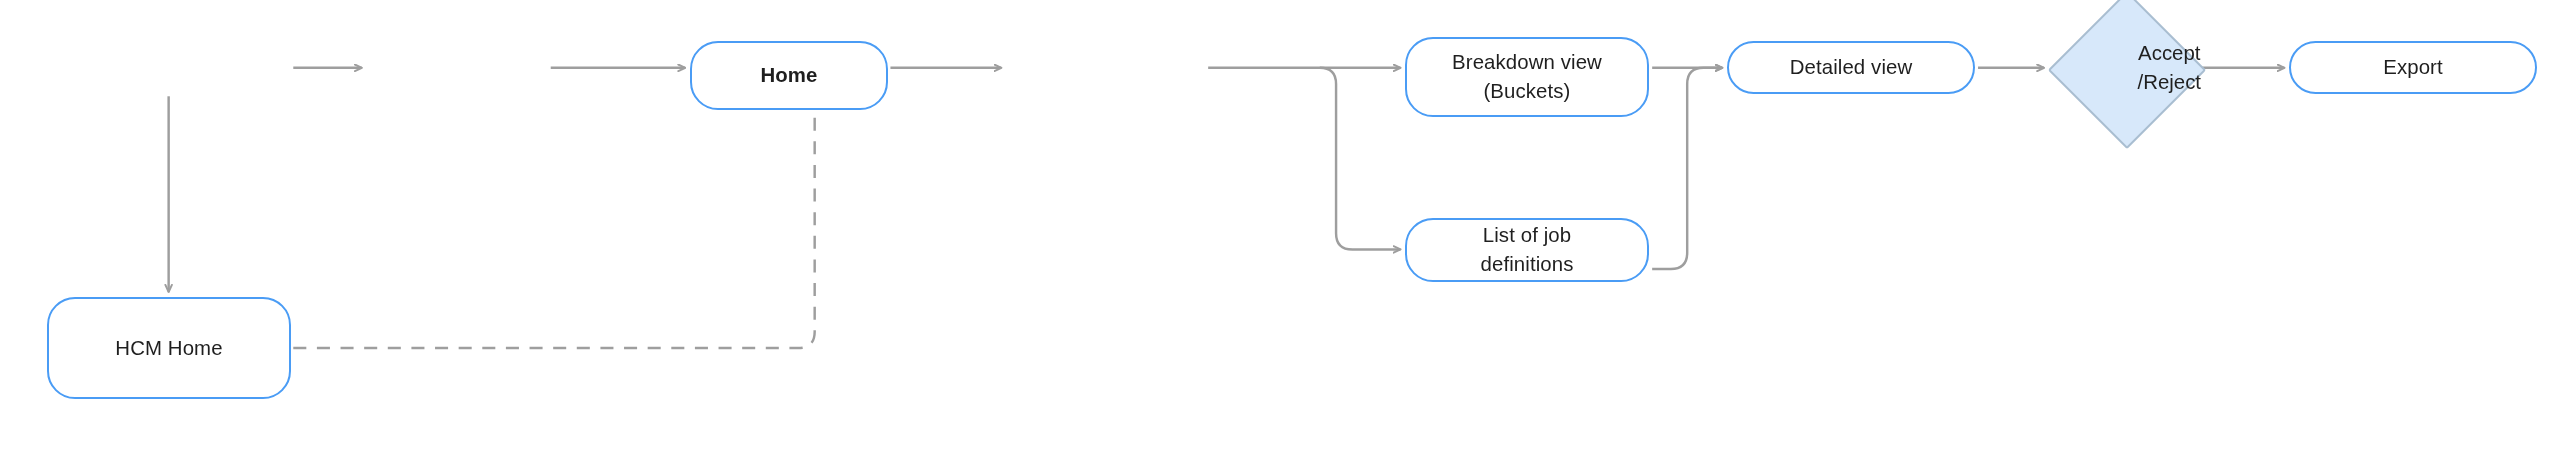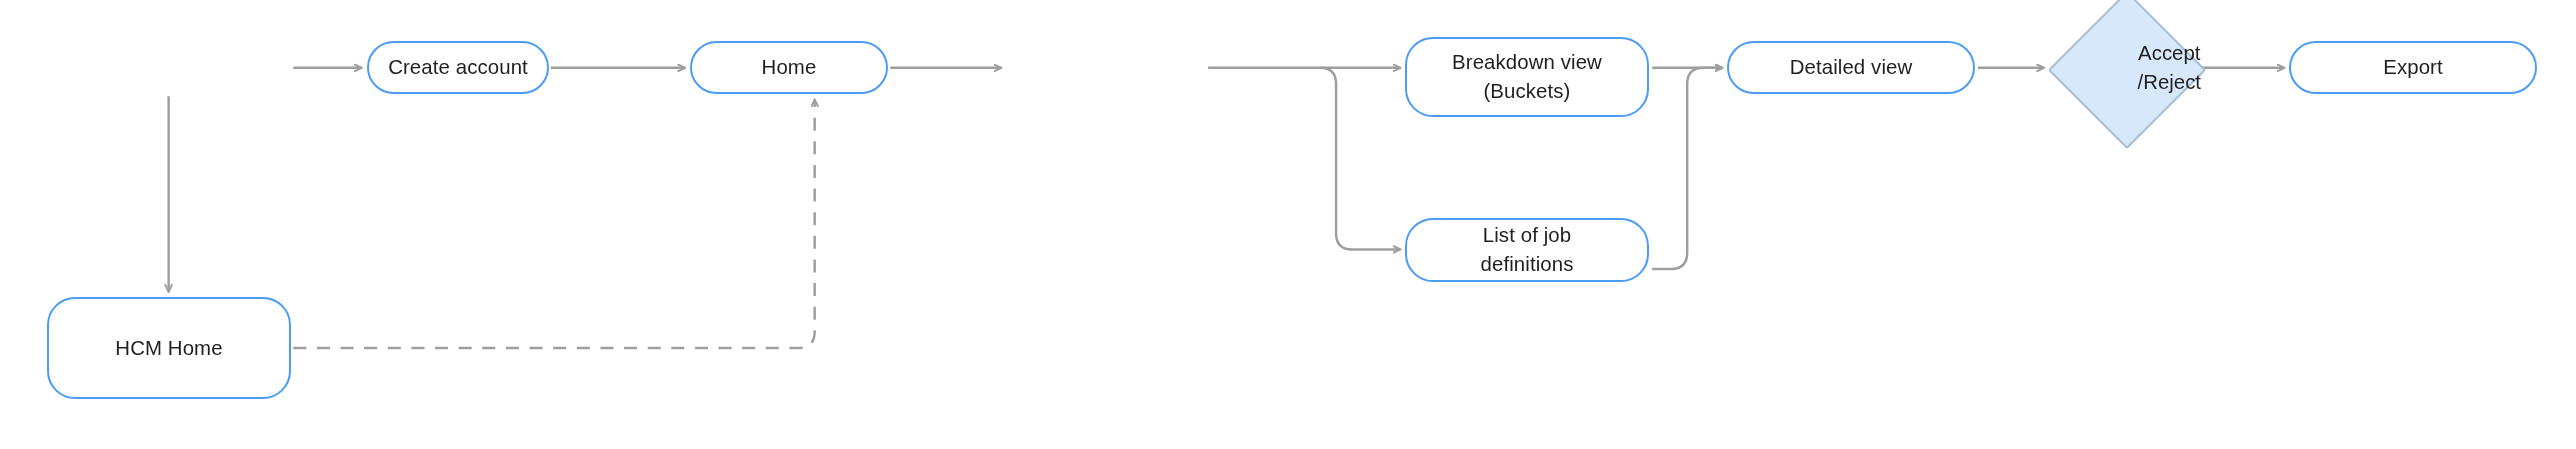--- a/index.html
+++ b/index.html
@@ -94,25 +94,22 @@
     <path d="M 2028 83 L 2114 83" fill="none" stroke="#9e9e9e" stroke-width="3" marker-end="url(#arrowhead)"></path>
 
     <path d="M 2028 330 L 2051 330 Q 2071 330 2071 310 L 2071 103 Q 2071 83 2091 83 L 2114 83" fill="none" stroke="#9e9e9e" stroke-width="3" marker-end="url(#arrowhead)"></path>
 
     <path d="M 2428 83 L 2509 83" fill="none" stroke="#9e9e9e" stroke-width="3" marker-end="url(#arrowhead)"></path>
 
     <path d="M 2703 83 L 2804 83" fill="none" stroke="#9e9e9e" stroke-width="3" marker-end="url(#arrowhead)"></path>
   </svg>
 
 
-  <div class="node" id="node-create-account" style="left:367px; top:41px; width:182px; height:53px;">
-    <span class="label">Create account</span>
-  </div>
 
-  <div class="node" id="node-home" style="left:690px; top:41px; width:198px; height:53px;">
+  <div class="node" id="node-home" style="left:690px; top:41px; width:198px; height:69px;font-weight:bold;">
     <span class="label">Home</span>
   </div>
 
 
   <div class="node" id="node-breakdown-view" style="left:1405px; top:37px; width:244px; height:80px;">
     <span class="label">Breakdown view
 (Buckets)</span>
   </div>
 
   <div class="node" id="node-list-job-definitions" style="left:1405px; top:218px; width:244px; height:64px;">

